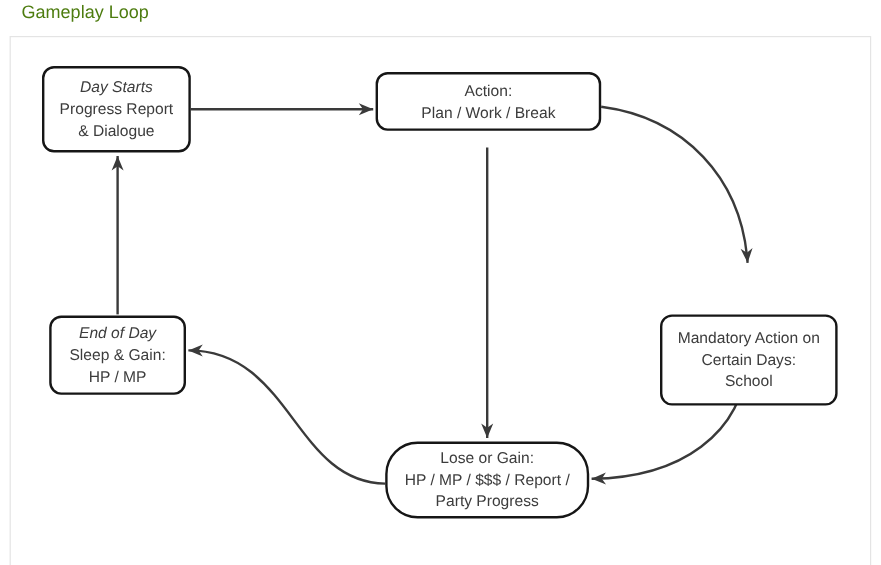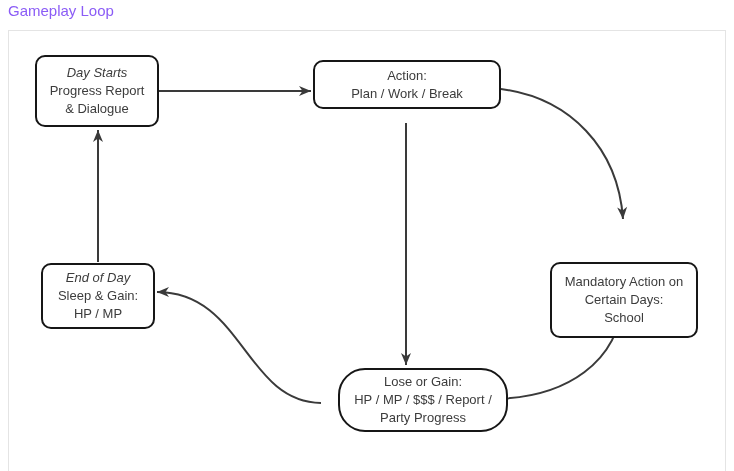--- a/index.html
+++ b/index.html
@@ -11,25 +11,25 @@
     background: #ffffff;
     font-family: "Liberation Sans", sans-serif;
   }
   .page {
     position: relative;
     width: 734px;
     height: 471px;
   }
   .page-title {
     position: absolute;
-    left: 8px;
+    left: 18px;
     top: 1px;
     font-size: 15px;
     line-height: 20px;
-    color: #8b5cf6;
+    color: #4d7c0f;
   }
   .frame {
     position: absolute;
     left: 8px;
     top: 30px;
     width: 718px;
     height: 470px; 
     border: 1px solid #e4e4e4;
     background: #ffffff;
     box-sizing: border-box;
@@ -60,21 +60,21 @@
     font-size: 13px;
     line-height: 18px;
     color: #3c3c3c;
     padding: 2px 4px;
   }
   .node .line { white-space: nowrap; }
   .node .italic { font-style: italic; }
   .node-day-starts  { left: 35px;  top: 55px;  width: 124px; height: 72px; }
   .node-action      { left: 313px; top: 60px;  width: 188px; height: 49px; }
   .node-mandatory   { left: 550px; top: 222px; width: 148px; height: 76px; margin-top: 40px; }
-  .node-lose-gain   { left: 338px; top: 368px; width: 170px; height: 64px; border-radius: 27px; }
+  .node-lose-gain   { left: 321px; top: 368px; width: 170px; height: 64px; border-radius: 27px; }
   .node-end-of-day  { left: 41px;  top: 263px; width: 114px; height: 66px; text-align: right; }
 </style>
 </head>
 <body>
 
 <div class="page">
 
   <div class="page-title">Gameplay Loop</div>
 
   <div class="frame"></div>

